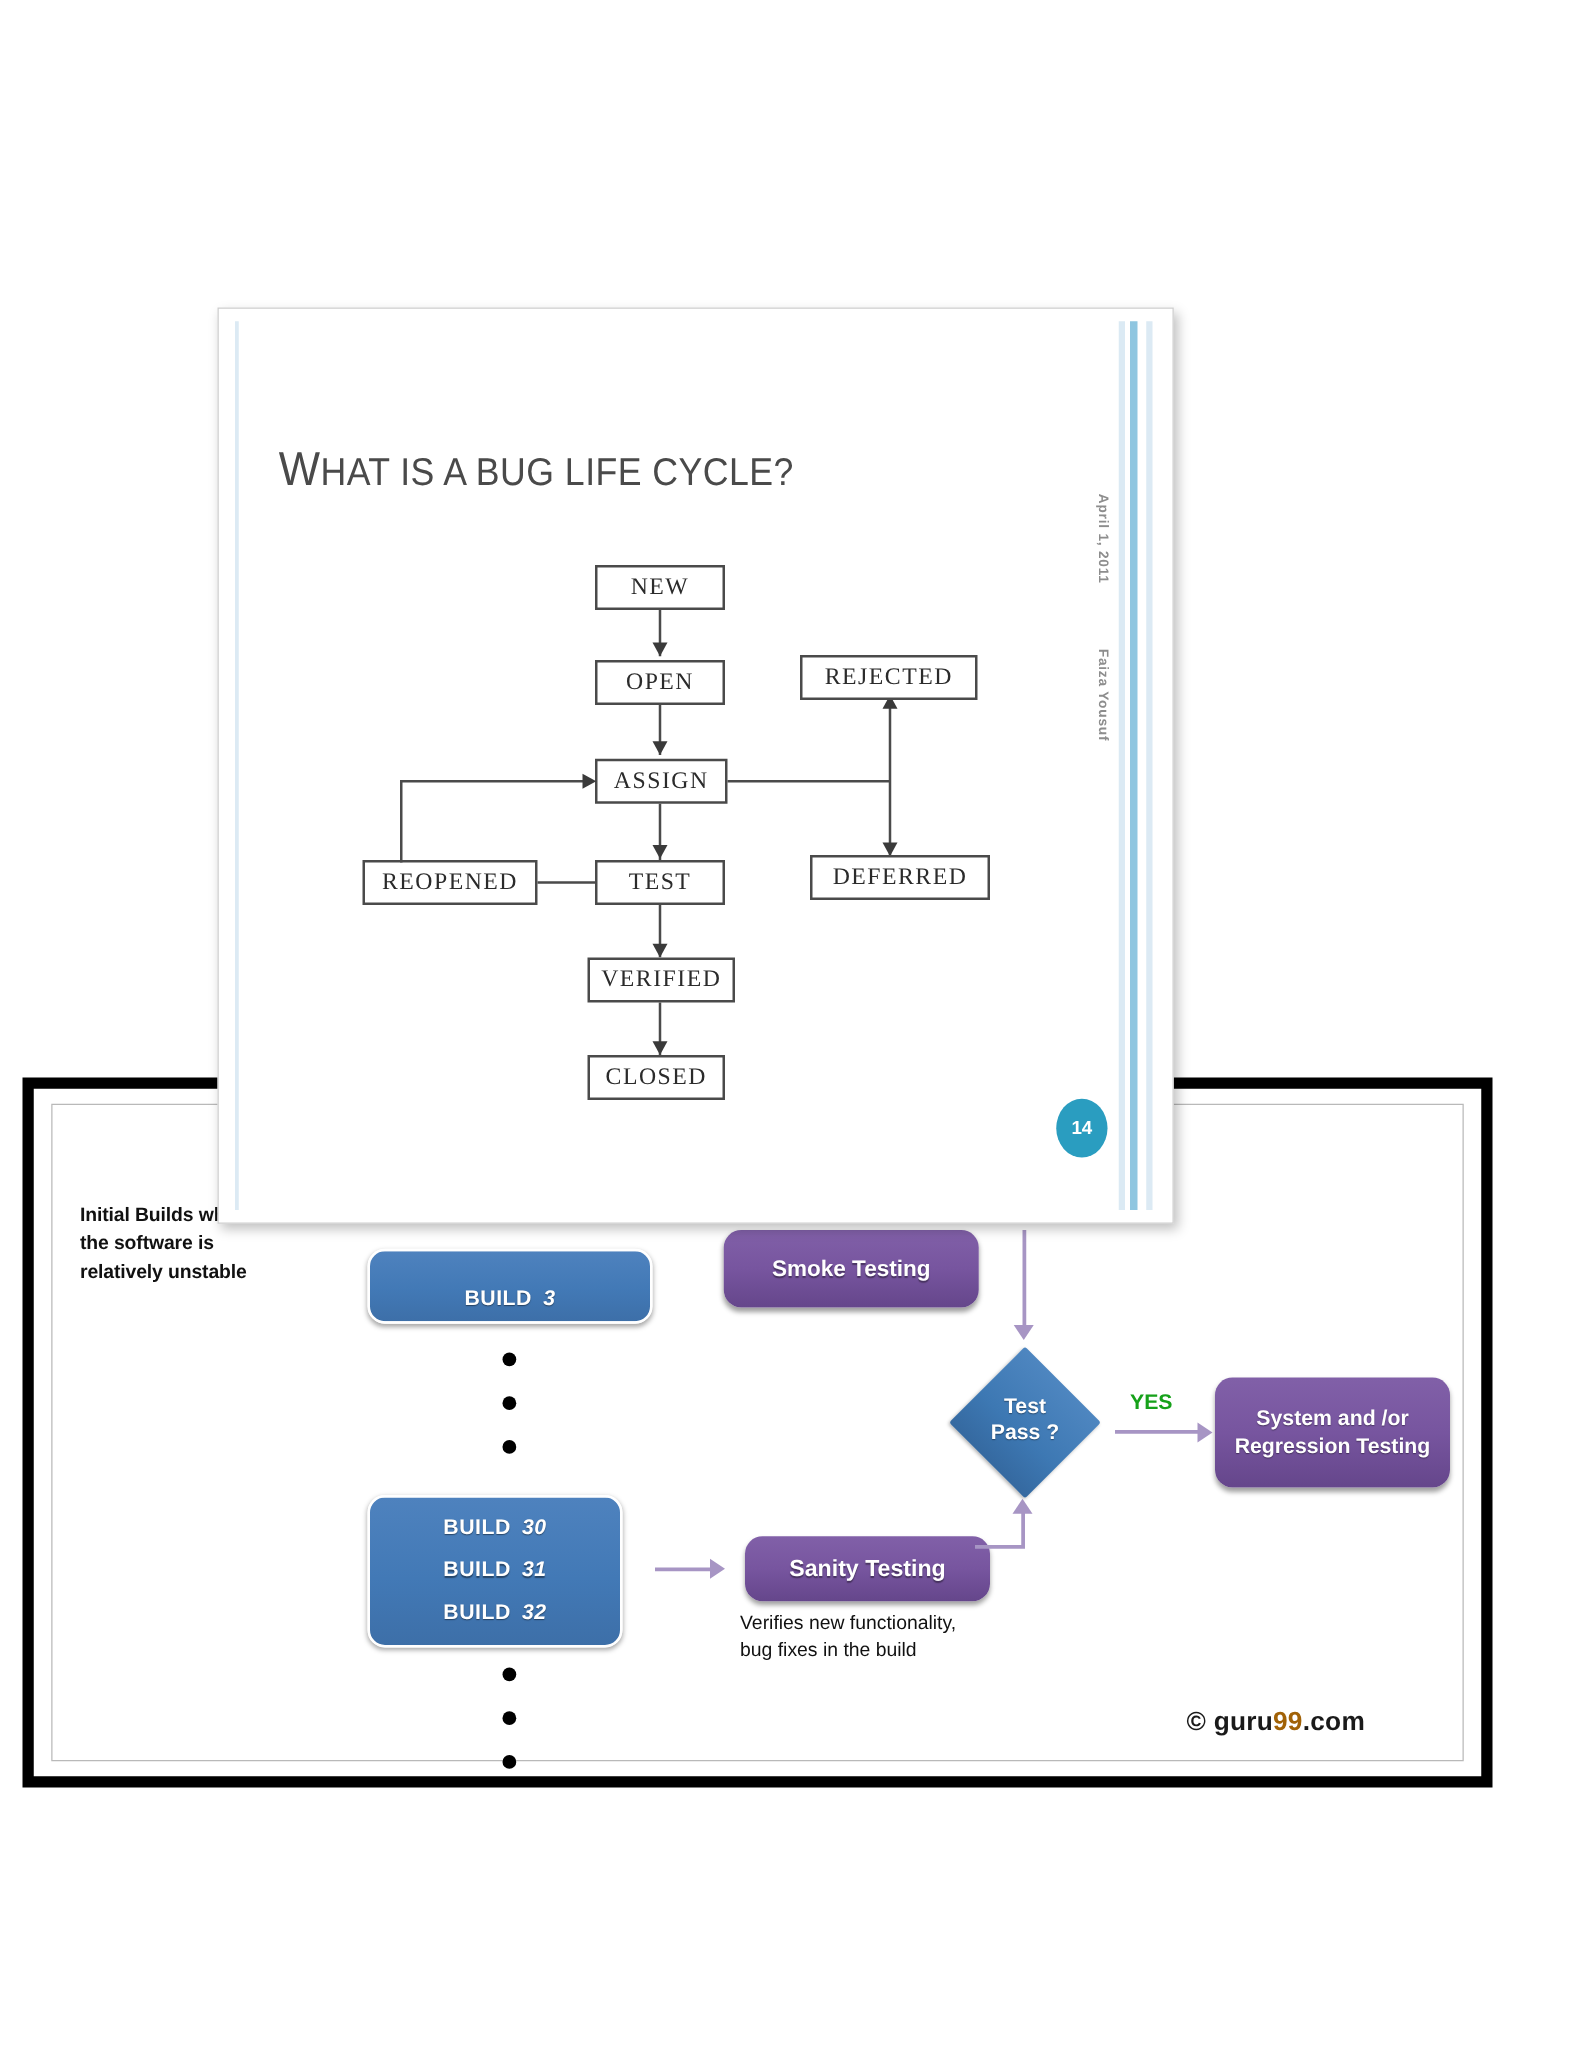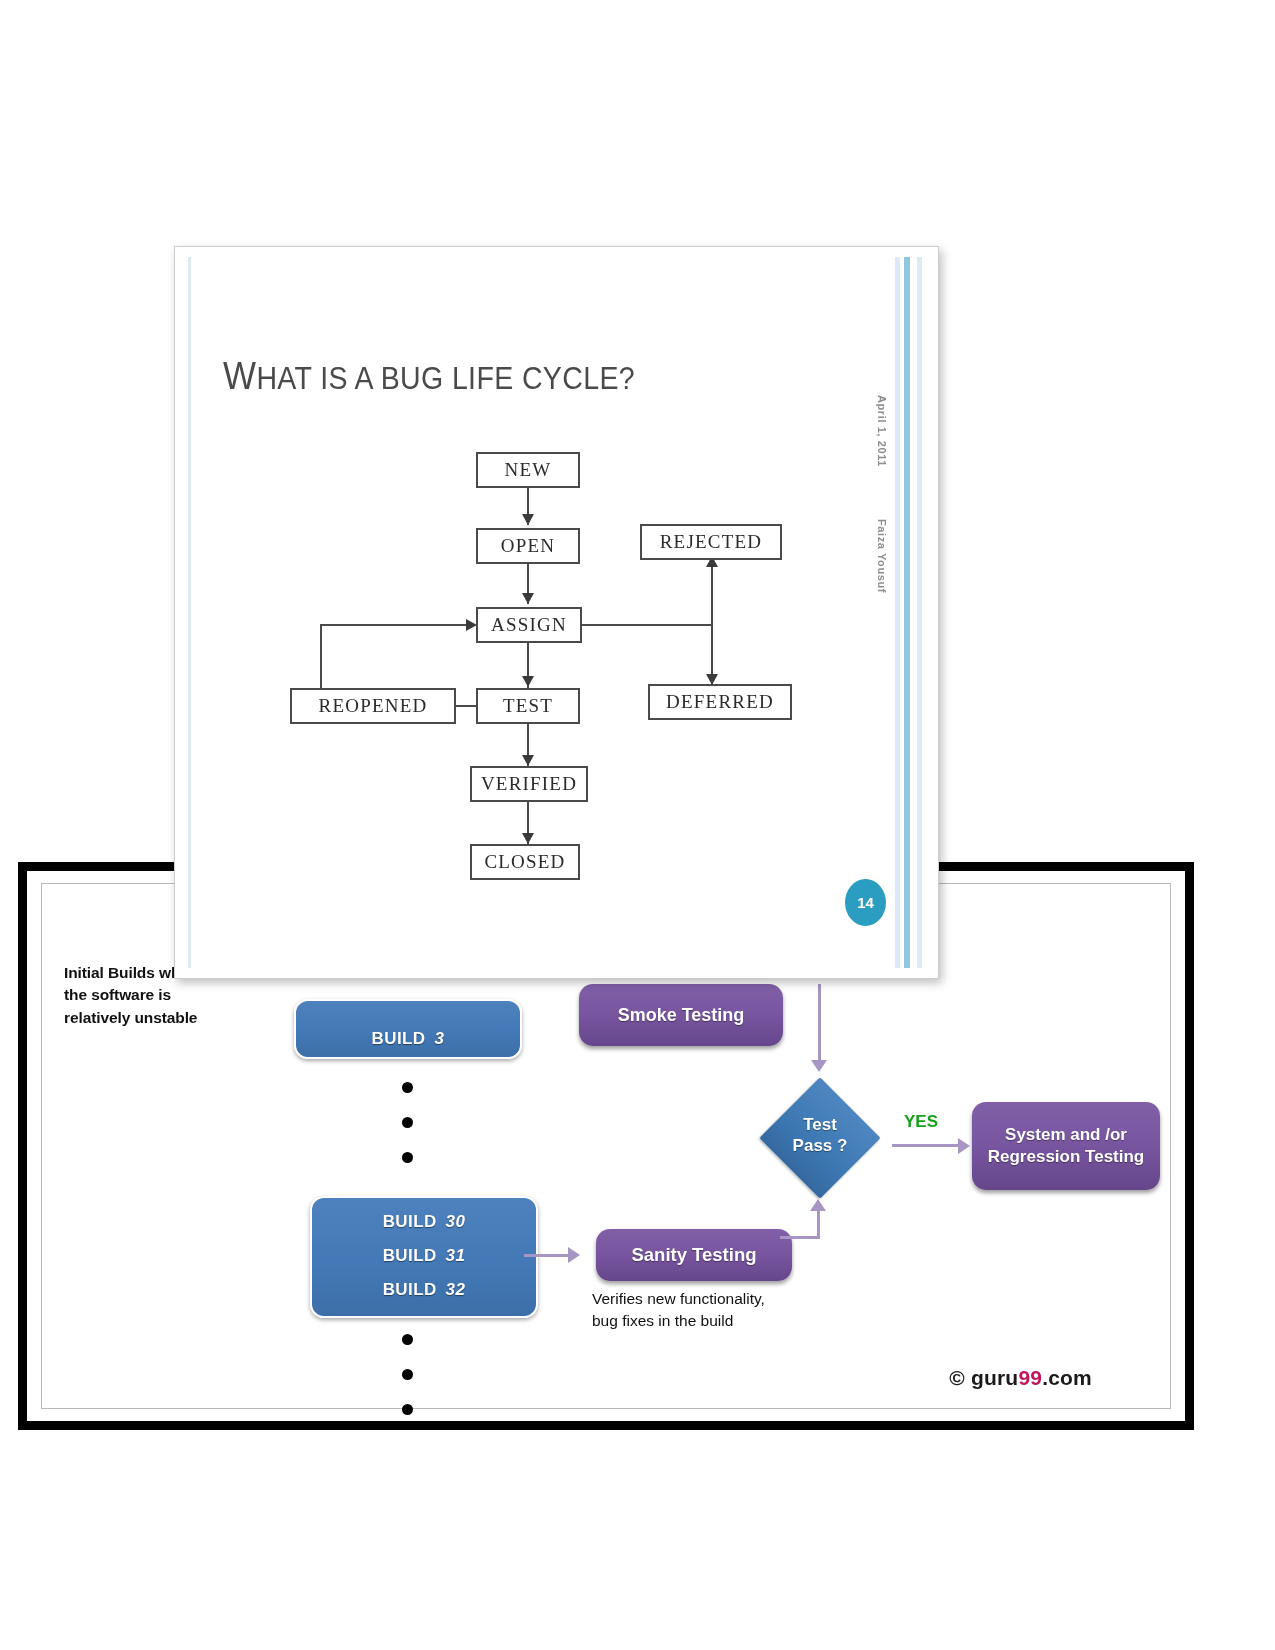--- a/index.html
+++ b/index.html
@@ -67,21 +67,21 @@
     text-shadow: 0 1px 1px rgba(0,0,0,.45);
   }
   .build-line .num { font-style: italic; padding-left: 9px; }
 
   #build-top {
     left: 252px; top: 115px; width: 228px; height: 60px;
   }
   #build-top .build-line { margin-top: 28px; }
 
   #build-bottom {
-    left: 268px; top: 312px; width: 228px; height: 122px;
+    left: 252px; top: 312px; width: 204px; height: 122px;
   }
   #build-bottom .build-line { margin-top: 14px; }
   #build-bottom .build-line:first-child { margin-top: 14px; }
 
   
   .dots {
     position: absolute;
     width: 30px;
     text-align: center;
   }
@@ -194,21 +194,21 @@
   }
 
   #guru-logo {
     position: absolute;
     right: 78px; bottom: 18px;
     font-size: 21px;
     font-weight: bold;
     color: #1a1a1a;
     letter-spacing: .2px;
   }
-  #guru-logo .nine { color: #be185d; }
+  #guru-logo .nine { color: #a16207; }
 
   
   #slide {
     position: absolute;
     left: 174px;
     top: 246px;
     width: 765px;
     height: 733px;
     background: #ffffff;
     border: 1px solid #cdcdcd;
@@ -419,21 +419,21 @@
       <div class="fbox" style="left:358px; top:232px; width:144px;">DEFERRED</div>
 
       <div class="fline fline-v" style="left:237px; top:191px; height:45px;"></div>
       <div class="farrow farrow-d" style="left:232px; top:224px;"></div>
 
       <div class="fbox" style="left:186px; top:236px; width:104px;">TEST</div>
 
       <div class="fline fline-h" style="left:125px; top:253px; width:62px;"></div>
       <div class="farrow farrow-l" style="left:118px; top:247px;"></div>
 
-      <div class="fbox" style="left:0px; top:236px; width:166px;">REOPENED</div>
+      <div class="fbox" style="left:0px; top:236px; width:140px;">REOPENED</div>
 
       <div class="fline fline-v" style="left:30px; top:172px; height:66px;"></div>
       <div class="fline fline-h" style="left:30px; top:172px; width:150px;"></div>
       <div class="farrow farrow-r" style="left:176px; top:167px;"></div>
 
       <div class="fline fline-v" style="left:237px; top:272px; height:42px;"></div>
       <div class="farrow farrow-d" style="left:232px; top:303px;"></div>
 
       <div class="fbox" style="left:180px; top:314px; width:118px;">VERIFIED</div>
 

